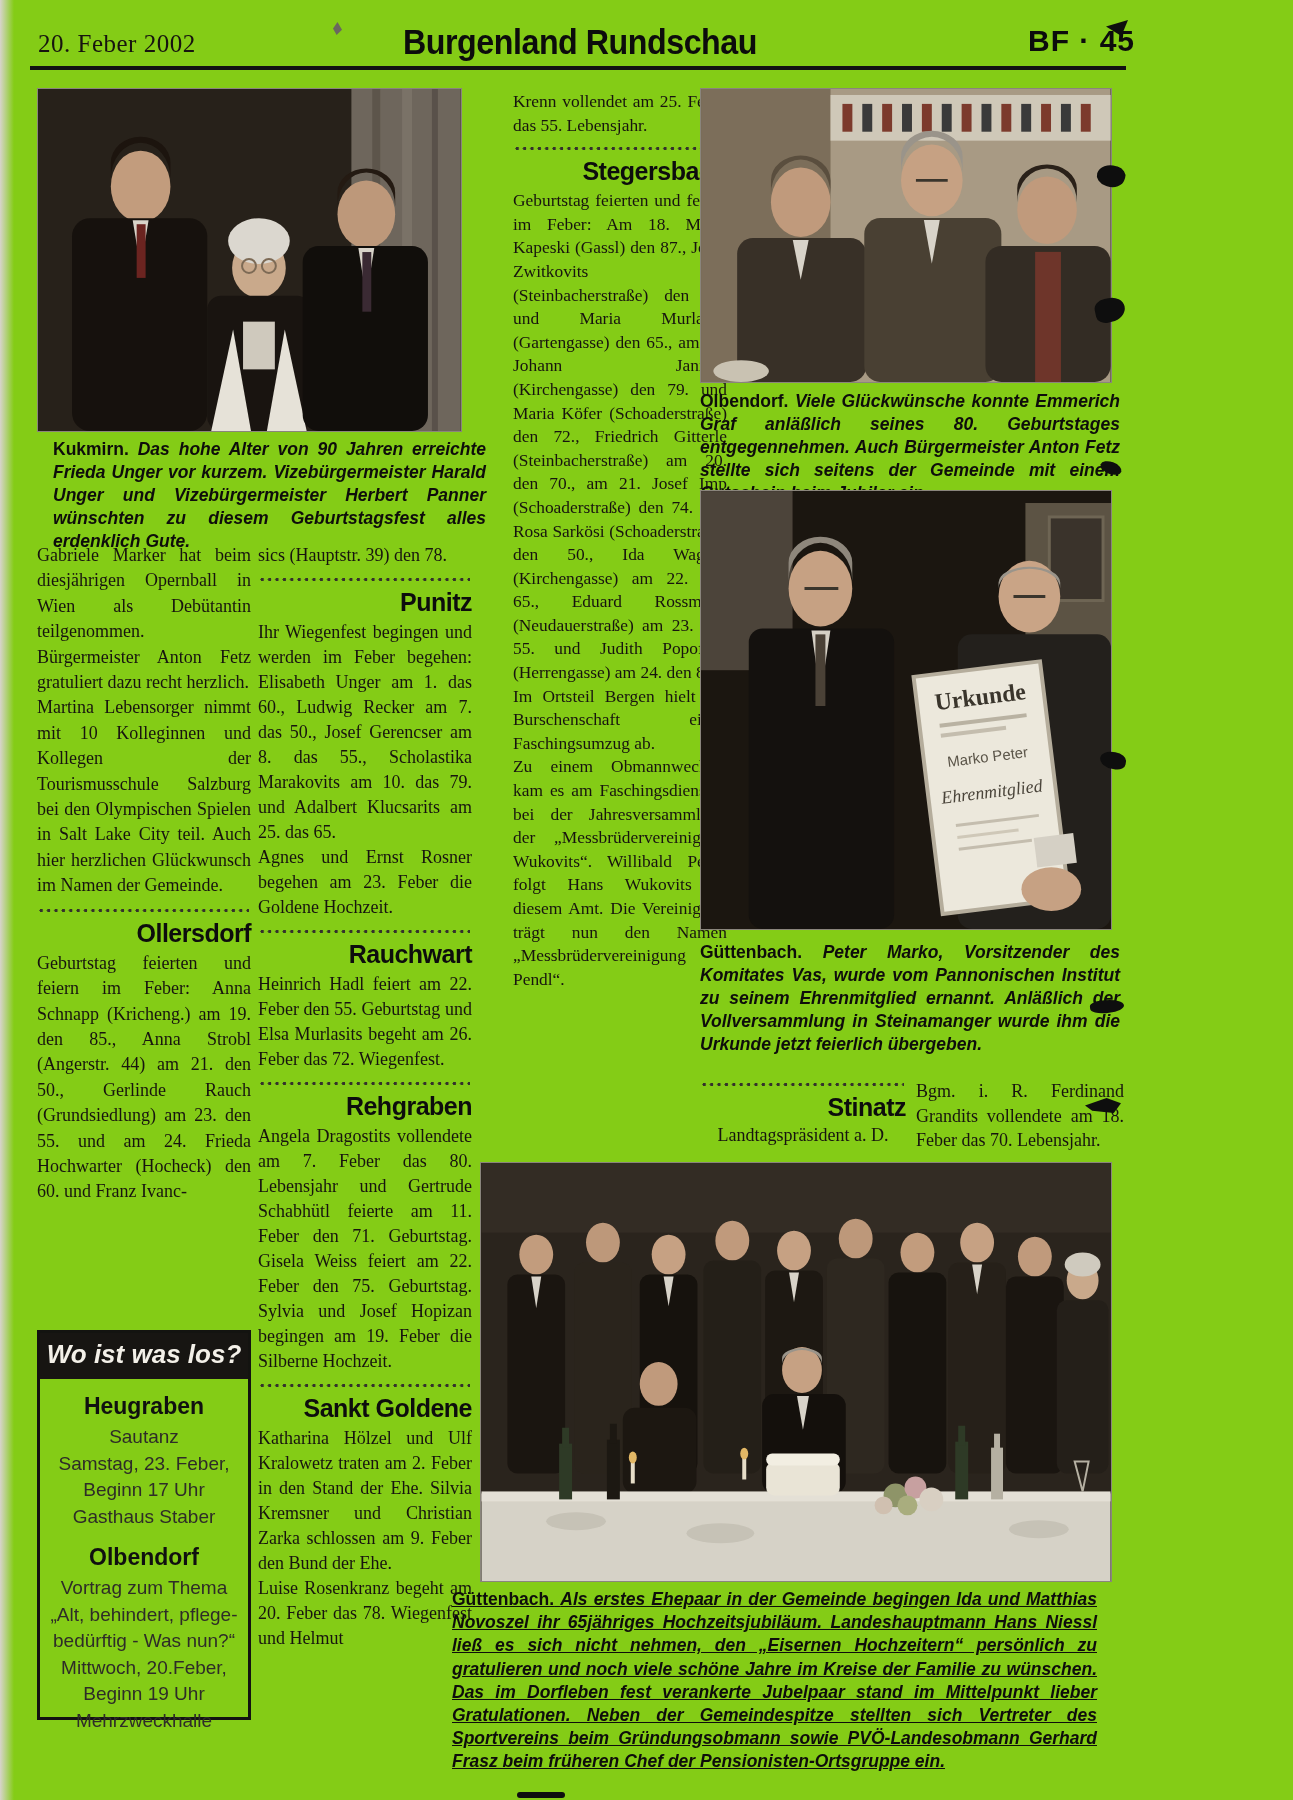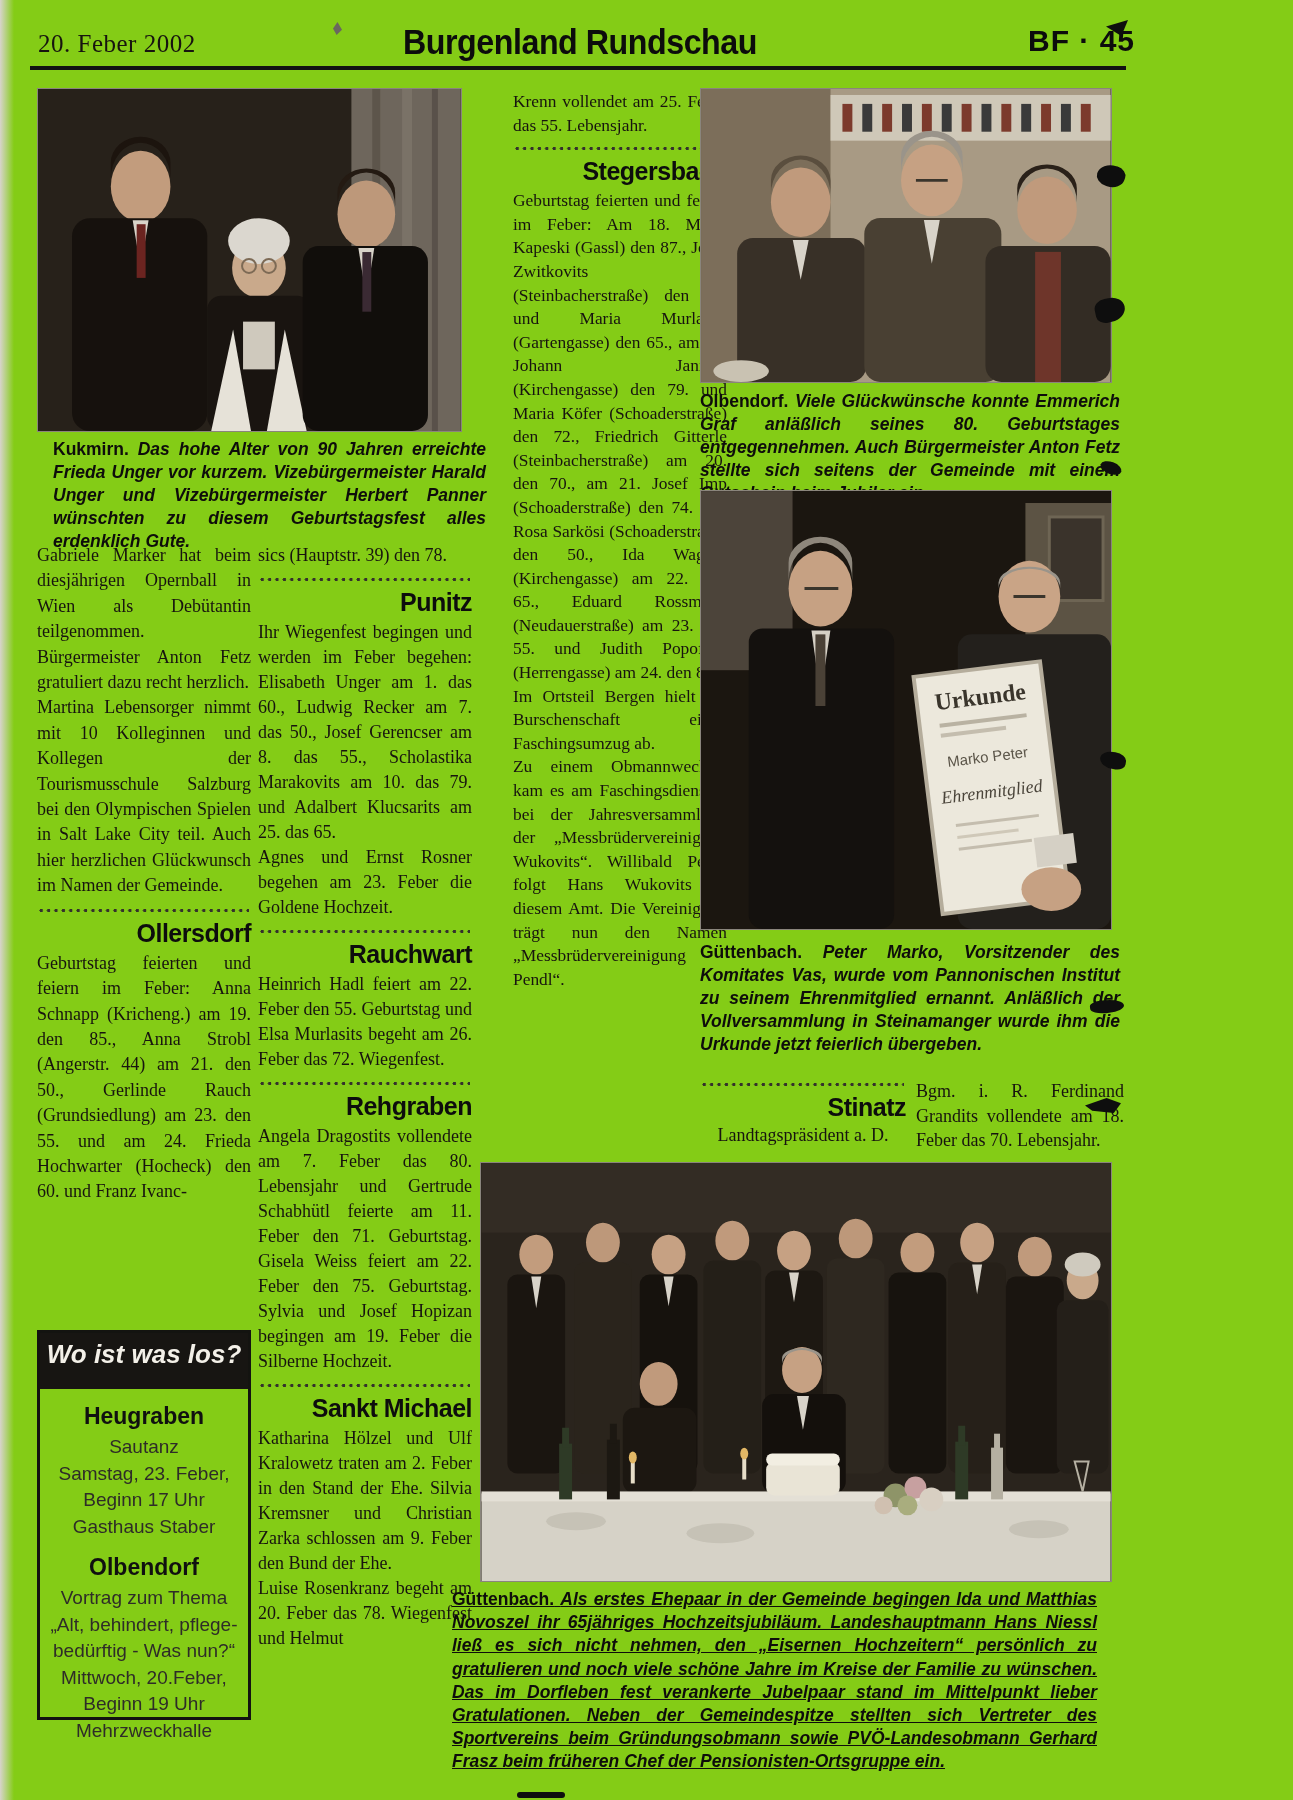--- a/index.html
+++ b/index.html
@@ -35,21 +35,21 @@
   .lh2{line-height:25px;}
   .lh3{line-height:23.6px;font-size:17.4px;}
   .sect{font-family:"Liberation Sans",sans-serif;font-weight:700;font-size:25px;line-height:30px;
         text-align:right;margin:0 0 3px;color:#0d0d0d;letter-spacing:-.5px;}
   .dotrule{height:5px;margin:9px 2px 5px;background-image:radial-gradient(circle at 2.2px 2.5px,#34312c 1.6px,rgba(0,0,0,0) 2px);
         background-size:7.4px 5px;background-repeat:repeat-x;}
 
   
   .evbox{position:absolute;left:37px;top:1330px;width:214px;height:390px;border:3px solid #131310;box-sizing:border-box;}
   .evtitle{background:#171512;color:#f3f0e8;font-family:"Liberation Sans",sans-serif;
-        font-style:italic;font-weight:700;font-size:26px;text-align:center;padding:6px 0 19px;}
+        font-style:italic;font-weight:700;font-size:26px;text-align:center;padding:6px 0 9px;}
   .evh{font-family:"Liberation Sans",sans-serif;font-weight:700;font-size:23px;text-align:center;
         margin:14px 0 4px;color:#101010;}
   .evb{font-family:"Liberation Sans",sans-serif;font-size:19px;line-height:26.5px;text-align:center;
         white-space:pre-line;color:#2e2c28;margin:0;}
 
   
   .stin-left{left:700px;top:1082px;width:206px;}
   .stin-sub{font-size:18px;text-align:center;margin:2px 0 0;}
   .stin-right{left:916px;top:1079px;width:208px;font-size:18px;line-height:24.6px;text-align:justify;}
   .stin-right p{margin:0;}
@@ -135,21 +135,21 @@
     <h2 class="sect">Punitz</h2>
     <p>Ihr Wiegenfest begingen und werden im Feber begehen: Elisabeth Unger am 1. das 60., Ludwig Recker am 7. das 50., Josef Gerencser am 8. das 55., Scholastika Marakovits am 10. das 79. und Adalbert Klucsarits am 25. das 65.</p>
     <p>Agnes und Ernst Rosner begehen am 23. Feber die Goldene Hochzeit.</p>
     <div class="dotrule"></div>
     <h2 class="sect">Rauchwart</h2>
     <p>Heinrich Hadl feiert am 22. Feber den 55. Geburtstag und Elsa Murlasits begeht am 26. Feber das 72. Wiegenfest.</p>
     <div class="dotrule"></div>
     <h2 class="sect">Rehgraben</h2>
     <p>Angela Dragostits vollendete am 7. Feber das 80. Lebensjahr und Gertrude Schabhütl feierte am 11. Feber den 71. Geburtstag. Gisela Weiss feiert am 22. Feber den 75. Geburtstag. Sylvia und Josef Hopizan begingen am 19. Feber die Silberne Hochzeit.</p>
     <div class="dotrule"></div>
-    <h2 class="sect">Sankt Michael</h2>
+    <h2 class="sect">Sankt Goldene</h2>
     <p>Katharina Hölzel und Ulf Kralowetz traten am 2. Feber in den Stand der Ehe. Silvia Kremsner und Christian Zarka schlossen am 9. Feber den Bund der Ehe.</p>
     <p>Luise Rosenkranz begeht am 20. Feber das 78. Wiegenfest und Helmut</p>
   </div>
 
   <div class="col lh3" style="left:478px;top:90px;margin-left:35px;">
     <p>Krenn vollendet am 25. Feber das 55. Lebensjahr.</p>
     <div class="dotrule"></div>
     <h2 class="sect">Stegersbach</h2>
     <p>Geburtstag feierten und feiern im Feber: Am 18. Maria Kapeski (Gassl) den 87., Josef Zwitkovits (Steinbacherstraße) den 78. und Maria Murlasits (Gartengasse) den 65., am 19. Johann Janisch (Kirchengasse) den 79. und Maria Köfer (Schoaderstraße) den 72., Friedrich Gitterle (Steinbacherstraße) am 20. den 70., am 21. Josef Imp (Schoaderstraße) den 74. und Rosa Sarkösi (Schoaderstraße) den 50., Ida Wagner (Kirchengasse) am 22. den 65., Eduard Rossmann (Neudauerstraße) am 23. den 55. und Judith Popofsits (Herrengasse) am 24. den 82.</p>
     <p>Im Ortsteil Bergen hielt die Burschenschaft einen Faschingsumzug ab.</p>

